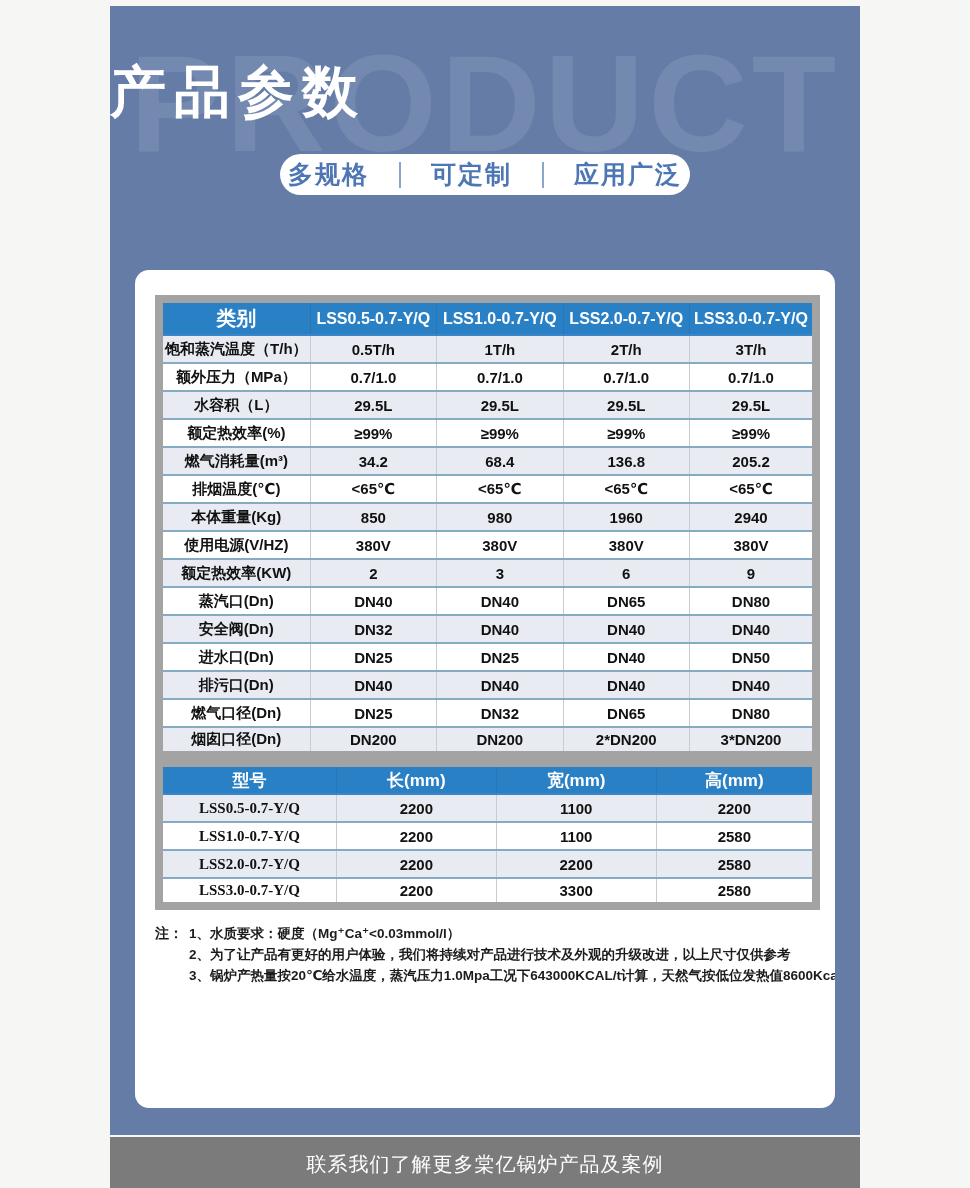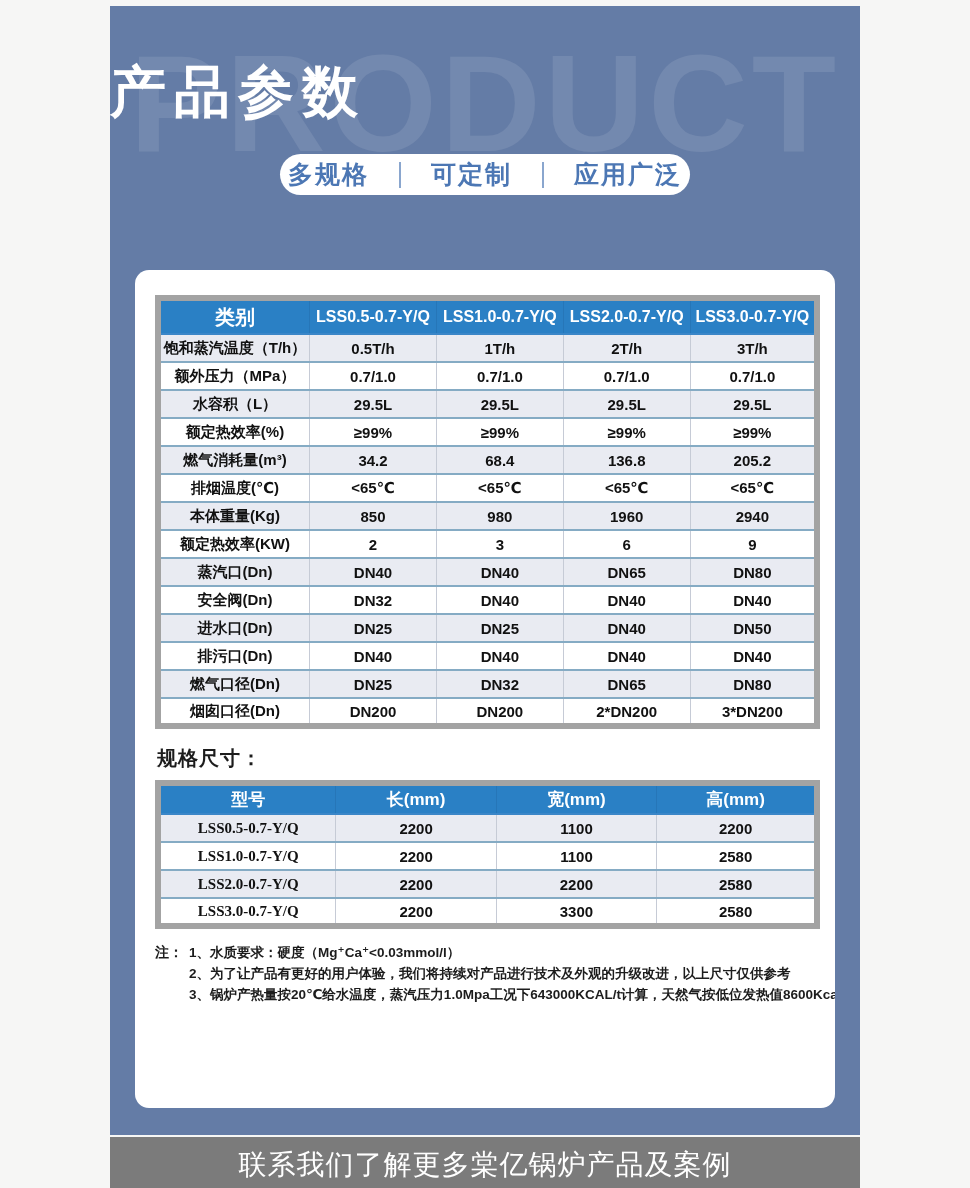--- a/index.html
+++ b/index.html
@@ -19,42 +19,42 @@
     position:relative; z-index:2; width:410px; height:41px; margin:28px auto 0;
     background:#ffffff; border-radius:24px;
     display:flex; align-items:center; justify-content:center; gap:30px;
   }
   .badge-pill span.badge { font-size:25px; font-weight:700; color:#4C77B4; letter-spacing:2px; }
   .bdiv { width:2px; height:26px; background:#8AA6CE; }
   .card {
     position:relative; z-index:2; width:700px; height:838px; margin:75px auto 0;
     background:#ffffff; border-radius:14px; padding:25px 15px 26px 20px; overflow:hidden;
   }
-  table.spec { width:100%; border-collapse:collapse; table-layout:fixed; border:6px solid #a3a3a3;padding-left:16px; }
+  table.spec { width:100%; border-collapse:collapse; table-layout:fixed; border:8px solid #a3a3a3;padding-left:16px; }
   table.spec th {
     background:#2A80C5; color:#ffffff; font-weight:700; font-size:16px;
     height:36px; text-align:center; border:1px solid #2676B8; border-bottom:2px solid #3A86C8;
   }
   table.spec1 th:first-child { font-size:20px; width:23%; }
   table.spec td {
     height:28px; text-align:center; font-size:15px; font-weight:700; color:#111111;
     border-left:1px solid #C6CBD6; border-right:1px solid #C6CBD6; border-top:2px solid #85ABC4;
   }
   table.spec tbody tr:nth-child(odd) td { background:#E9EBF2; }
   table.dims th { font-size:17px; height:31px; }
   table.dims th:first-child { width:27%; }
   table.dims td:first-child { font-family:"Liberation Serif","DejaVu Serif",serif; }
   .dim-heading { margin:16px 0 8px 2px; font-size:20px; font-weight:800; color:#1c1c1c; letter-spacing:1px; }
   .notes { display:flex; margin-top:13px; color:#1c1c1c; }
   .notes-label { font-size:14px; font-weight:800; width:34px; flex:none; line-height:21px; }
   .notes-items { flex:1; }
   .notes-items div { font-size:13.5px; font-weight:700; line-height:21px; white-space:nowrap; }
   .footer { width:750px; height:55px; margin:0 auto; background:#7B7B7B;
     display:flex; align-items:center; justify-content:center; }
-  .footer span { color:#ffffff; font-size:28px; letter-spacing:1px; }
+  .footer span { color:#ffffff; font-size:20px; letter-spacing:1px; }
 </style>
 </head>
 <body>
 
 <div class="page">
   <div class="panel">
     <div class="watermark">PRODUCT</div>
     <h1 class="title">产品参数</h1>
     <div class="badge-pill">
       <span class="badge">多规格</span>
@@ -119,20 +119,27 @@
               <td>&lt;65℃</td>
             </tr>
             <tr>
               <td>本体重量(Kg)</td>
               <td>850</td>
               <td>980</td>
               <td>1960</td>
               <td>2940</td>
             </tr>
             <tr>
+              <td>使用电源(V/HZ)</td>
+              <td>380V</td>
+              <td>380V</td>
+              <td>380V</td>
+              <td>380V</td>
+            </tr>
+            <tr>
               <td>额定热效率(KW)</td>
               <td>2</td>
               <td>3</td>
               <td>6</td>
               <td>9</td>
             </tr>
             <tr>
               <td>蒸汽口(Dn)</td>
               <td>DN40</td>
               <td>DN40</td>
@@ -170,21 +177,20 @@
             <tr>
               <td>烟囱口径(Dn)</td>
               <td>DN200</td>
               <td>DN200</td>
               <td>2*DN200</td>
               <td>3*DN200</td>
             </tr>
           </tbody>
       </table>
 
-      <div class="dim-heading">规格尺寸：</div>
 
       <table class="spec dims">
         <thead>
           <tr id="dim-head">
               <th>型号</th>
               <th>长(mm)</th>
               <th>宽(mm)</th>
               <th>高(mm)</th>
             </tr>
         </thead>

